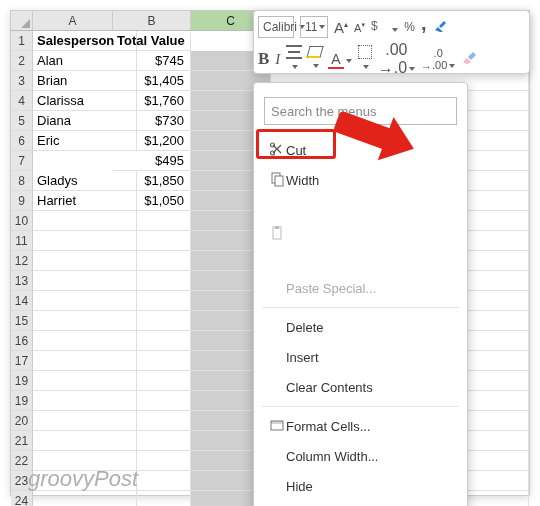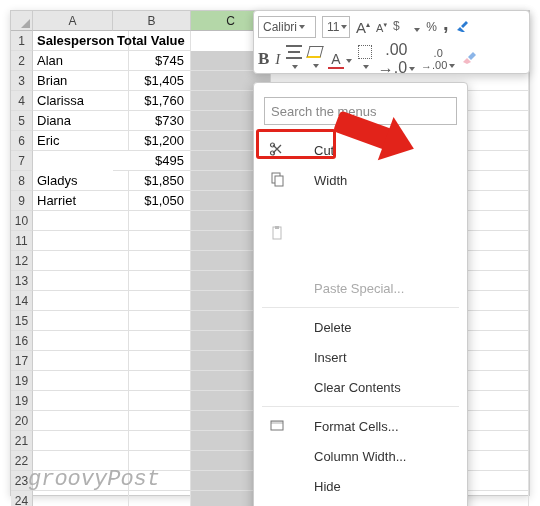--- a/index.html
+++ b/index.html
@@ -16,59 +16,59 @@
 .ch.B { width: 78px; }
 .ch.C { width: 80px; background: #b4d7a8; color: #222; }
 .ch.rest { flex: 1; background: #e6e6e6; }
 
 .rowheads { position: absolute; top: 20px; left: 0; width: 22px; }
 .rh { height: 20px; background: #e6e6e6; border-right: 1px solid #ccc; border-bottom: 1px solid #ddd; text-align: center; font-size: 12px; color: #444; line-height: 20px; }
 
 .grid { position: absolute; top: 20px; left: 22px; right: 0; bottom: 0; }
 .row { position: absolute; left: 0; right: 0; height: 20px; }
 .cell { position: absolute; top: 0; height: 20px; border-right: 1px solid #e0e0e0; border-bottom: 1px solid #e0e0e0; font-size: 13px; line-height: 20px; padding: 0 4px; white-space: nowrap; }
-.cA { left: 0; width: 96px; }
+.cA { left: 0; width: 104px; }
 .cB { left: 80px; width: 78px; text-align: right; padding-right: 6px; }
 .cC { left: 158px; width: 80px; background: #cfcfcf; }
 .crest { left: 238px; right: 0; }
 .hdr { font-weight: 700; }
 .selTop { border-top: 2px solid #107c41; }
 .cC.hdr { background: #9faf99; color: #111; margin-top: 20px; }
 
 .toolbar { position: absolute; top: 10px; left: 253px; width: 277px; height: 64px; background: #fff; border: 1px solid #ccc; border-radius: 4px; box-shadow: 0 3px 10px rgba(0,0,0,0.2); font-size: 12px; color: #555; }
 .trow { display: flex; align-items: center; height: 32px; padding: 0 4px; gap: 6px; }
 .ticon { cursor: default; text-align: center; position: relative; }
 .dd::after { content: ''; display: inline-block; margin-left: 2px; border-left: 3px solid transparent; border-right: 3px solid transparent; border-top: 4px solid #666; vertical-align: middle; }
-.fontbox { width: 58px; height: 22px; border: 1px solid #bbb; display: flex; align-items: center; padding: 0 4px; font-size: 12px; }
+.fontbox { width: 36px; height: 22px; border: 1px solid #bbb; display: flex; align-items: center; padding: 0 4px; font-size: 12px; }
 .sizebox { width: 28px; height: 22px; border: 1px solid #bbb; display: flex; align-items: center; padding: 0 4px; font-size: 12px; }
 .tA { font-size: 15px; }
 .tAa { font-size: 11px; }
 .bold { font-weight: 700; font-family: 'Times New Roman', serif; font-size: 17px; }
 .italic { font-style: italic; font-family: 'Times New Roman', serif; font-size: 15px; }
 .alignbox { width: 16px; height: 14px; border-top: 2px solid #666; border-bottom: 2px solid #666; position: relative; }
 .alignbox::before { content: ''; position: absolute; top: 4px; left: 2px; right: 2px; border-top: 2px solid #666; }
 .underA { border-bottom: 2px solid #d13438; padding: 0 3px; font-size: 14px; }
 .fillicon { width: 14px; height: 12px; border: 1.5px solid #666; transform: skewX(-15deg); border-bottom: 2.5px solid #f5c710; }
 .bordericon { width: 14px; height: 14px; border: 1.5px dotted #666; }
 .brush { color: #2b7cd3; font-size: 14px; }
 
 .ctx { position: absolute; top: 82px; left: 253px; width: 215px; background: #fff; border: 1px solid #ccc; border-radius: 4px; box-shadow: 0 3px 12px rgba(0,0,0,0.25); font-size: 13px; color: #333; padding: 8px 0; }
 .search { margin: 6px 10px 10px; height: 28px; border: 1px solid #bbb; display: flex; align-items: center; padding: 0 6px; color: #888; font-size: 13px; }
-.mi { height: 30px; display: flex; align-items: center; padding: 0 18px 0 14px; gap: 28px; cursor: default; }
+.mi { height: 30px; display: flex; align-items: center; padding: 0 18px 0 14px; gap: 0; cursor: default; }
 .mi.disabled { color: #aaa; margin-top: 24px; }
 .mi .ic { width: 18px; text-align: center; color: #666; }
 .sep { height: 1px; background: #e6e6e6; margin: 4px 8px; }
 .mi.bold .lab { font-weight: 700; }
 
 .cutbox { position: absolute; top: 129px; left: 256px; width: 80px; height: 30px; border: 3px solid #e2231a; border-radius: 3px; }
 .arrow { position: absolute; top: 120px; left: 335px; transform: rotate(200deg); }
 .arrow .shaft { width: 60px; height: 22px; background: #e2231a; border-radius: 4px; }
 .arrow .head { position: absolute; top: -12px; left: -22px; width: 0; height: 0; border-right: 30px solid #e2231a; border-top: 23px solid transparent; border-bottom: 23px solid transparent; }
 
-.watermark { position: absolute; bottom: 14px; left: 28px; font-size: 22px; color: #b0b0b0; font-style: italic; font-family: Liberation Mono, monospace; }
+.watermark { position: absolute; bottom: 14px; left: 28px; font-size: 22px; color: #b0b0b0; font-style: italic; font-family: Liberation Sans, sans-serif; }
 
 svg.icon { width: 16px; height: 16px; }
 </style>
 </head>
 <body>
 
 <div class="sheet">
   <div class="corner"></div>
   <div class="colheads">
     <div class="ch A">A</div>

